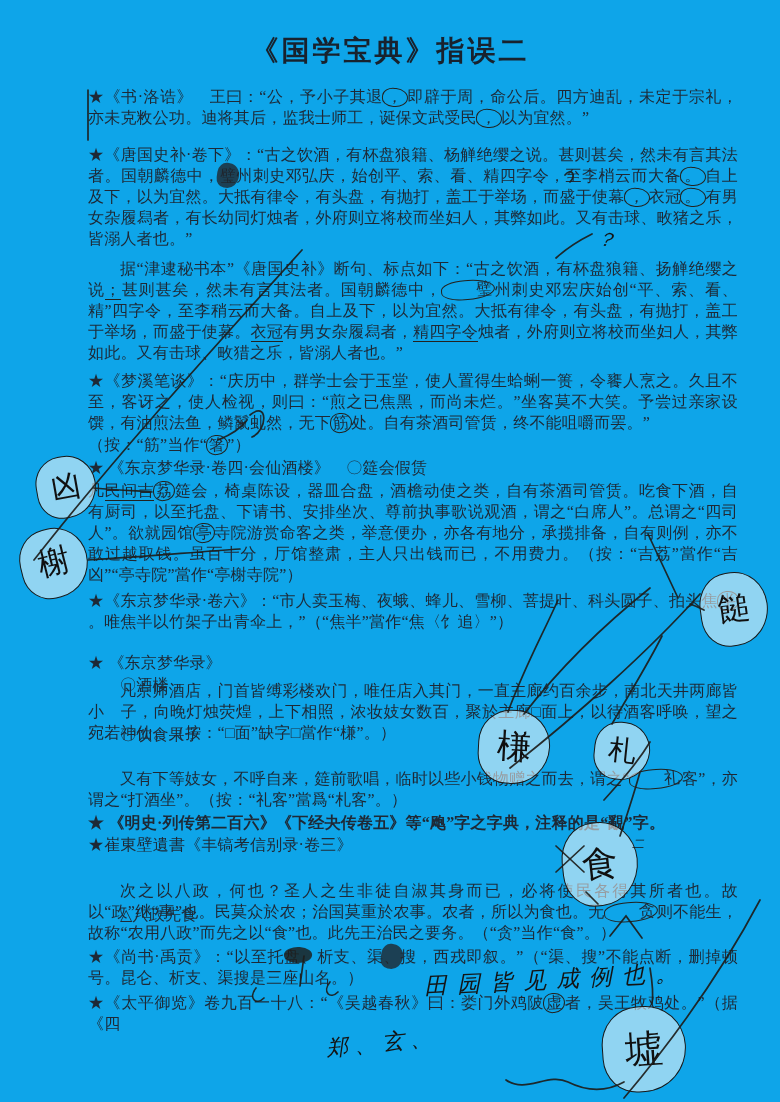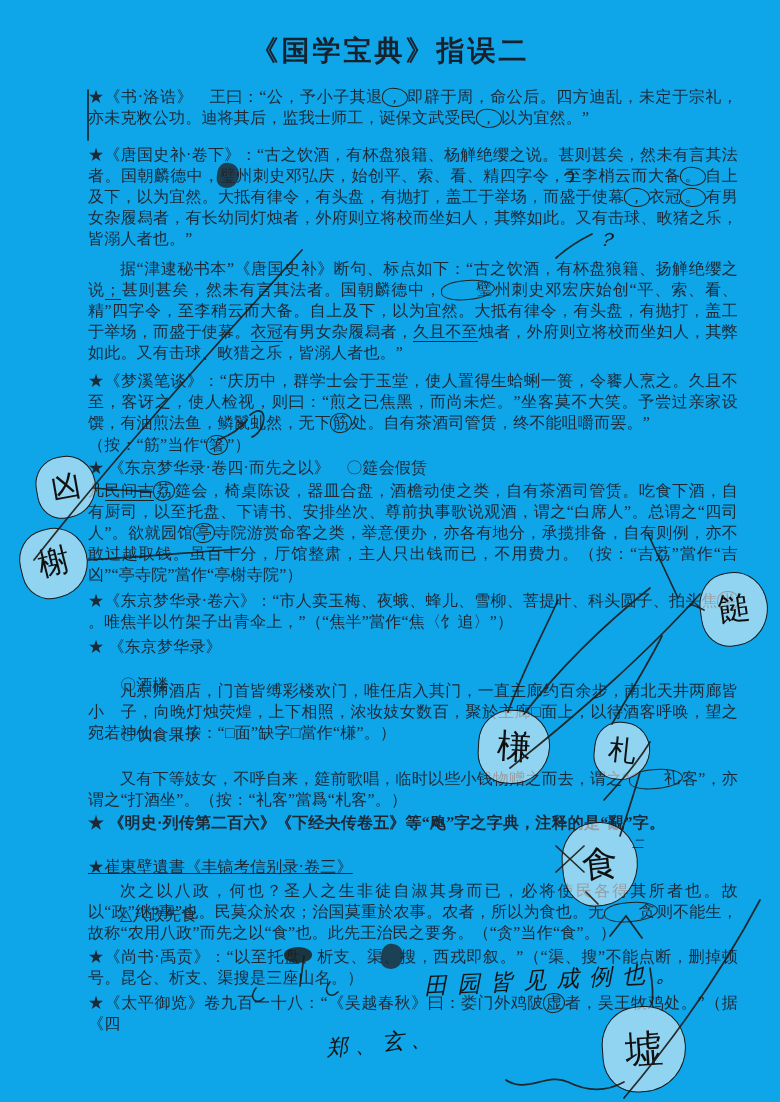--- a/index.html
+++ b/index.html
@@ -71,33 +71,33 @@
 </head>
 <body>
 
 <div class="page">
 
   <h1 class="title">《国学宝典》指误二</h1>
 
   <div id="doc">
       <div class="para" style="top: 86px;"><span>★《书·洛诰》　王曰：“公，予小子其退</span><span class="circ cp">，</span><span>即辟于周，命公后。四方迪乱，未定于宗礼，亦未克敉公功。迪将其后，监我士师工，诞保文武受民</span><span class="circ cp">，</span><span>以为宜然。”</span></div>
       <div class="para" style="top: 144px;"><span>★《唐国史补·卷下》：“古之饮酒，有杯盘狼籍、杨觯绝缨之说。甚则甚矣，然未有言其法者。国朝麟德中，</span><span class="scrib">璧</span><span>州刺史邓弘庆，始创平、索、看、精四字令，至李梢云而大备</span><span class="circ cp">。</span><span>自上及下，以为宜然。大抵有律令，有头盘，有抛打，盖工于举场，而盛于使幕</span><span class="circ cp">，</span><span>衣冠</span><span class="circ cp">。</span><span>有男女杂履舄者，有长幼同灯烛者，外府则立将校而坐妇人，其弊如此。又有击球、畋猪之乐，皆溺人者也。”</span></div>
-      <div class="para indent" style="top: 258px;"><span>据“津逮秘书本”《唐国史补》断句、标点如下：“古之饮酒，有杯盘狼籍、扬觯绝缨之说</span><span class="u">；</span><span>甚则甚矣，然未有言其法者。国朝麟德中，</span><span class="circ">璧</span><span>州刺史邓宏庆始创“平、索、看、精”四字令，至李稍云而大备。自上及下，以为宜然。大抵有律令，有头盘，有抛打，盖工于举场，而盛于使幕。</span><span class="u">衣冠</span><span>有男女杂履舄者，</span><span class="u">久且不至</span><span>烛者，外府则立将校而坐妇人，其弊如此。又有击球、畋猎之乐，皆溺人者也。”</span></div>
+      <div class="para indent" style="top: 258px;"><span>据“津逮秘书本”《唐国史补》断句、标点如下：“古之饮酒，有杯盘狼籍、扬觯绝缨之说</span><span class="u">；</span><span>甚则甚矣，然未有言其法者。国朝麟德中，</span><span class="circ">璧</span><span>州刺史邓宏庆始创“平、索、看、精”四字令，至李稍云而大备。自上及下，以为宜然。大抵有律令，有头盘，有抛打，盖工于举场，而盛于使幕。</span><span class="u">衣冠</span><span>有男女杂履舄者，</span><span class="u">精四字令</span><span>烛者，外府则立将校而坐妇人，其弊如此。又有击球、畋猎之乐，皆溺人者也。”</span></div>
       <div class="para" style="top: 370px;"><span>★《梦溪笔谈》：“庆历中，群学士会于玉堂，使人置得生蛤蜊一篑，令饔人烹之。久且不至，客讶之，使人检视，则曰：“煎之已焦黑，而尚未烂。”坐客莫不大笑。予尝过亲家设馔，有油煎法鱼，鳞鬣虬然，无下</span><span class="circ">筋</span><span>处。自有茶酒司管赁，终不能咀嚼而罢。”</span></div>
       <div class="para" style="top: 434px;"><span>（按：“筋”当作“</span><span class="circ">箸</span><span>”）</span></div>
-      <div class="para" style="top: 457px;"><span>★ 《东京梦华录·卷四·而先之以》　〇筵会假赁</span></div>
+      <div class="para" style="top: 457px;"><span>★ 《东京梦华录·卷四·会仙酒楼》　〇筵会假赁</span></div>
       <div class="para" style="top: 480px;"><span>凡</span><span class="u">民间吉</span><span class="circ">荔</span><span>筵会，椅桌陈设，器皿合盘，酒檐动使之类，自有茶酒司管赁。吃食下酒，自有厨司，以至托盘、下请书、安排坐次、尊前执事歌说观酒，谓之“白席人”。总谓之“四司人”。欲就园馆</span><span class="circ">亭</span><span>寺院游赏命客之类，举意便办，亦各有地分，承揽排备，自有则例，亦不敢过越取钱。虽百十分，厅馆整肃，主人只出钱而已，不用费力。（按：“吉荔”當作“吉凶”“亭寺院”當作“亭榭寺院”）</span></div>
       <div class="para" style="top: 590px;"><span>★《东京梦华录·卷六》：“市人卖玉梅、夜蛾、蜂儿、雪柳、菩提叶、科头圆子、拍头焦</span><span class="circ">半</span><span>。唯焦半以竹架子出青伞上，”（“焦半”當作“焦〈饣追〉”）</span></div>
-      <div class="para" style="top: 636px;"><span>★ 《东京梦华录》</span></div>
+      <div class="para" style="top: 652px;"><span>★ 《东京梦华录》</span></div>
       <div class="para indent" style="top: 674px;"><span>〇酒楼</span></div>
       <div class="para indent" style="top: 680px;"><span>凡京师酒店，门首皆缚彩楼欢门，唯任店入其门，一直主廊约百余步，南北天井两廊皆小　子，向晚灯烛荧煌，上下相照，浓妆妓女数百，聚於主廊□面上，以待酒客呼唤，望之宛若神仙。（按：“□面”缺字□當作“槏”。）</span></div>
       <div class="para indent" style="top: 724px;"><span>〇饮食果子</span></div>
       <div class="para indent" style="top: 768px;"><span>又有下等妓女，不呼自来，筵前歌唱，临时以些小钱物赠之而去，谓之“</span><span class="circ">礼</span><span>客”，亦谓之“打酒坐”。（按：“礼客”當爲“札客”。）</span></div>
       <div class="para" style="top: 812px; font-weight: bold;"><span>★ 《明史·列传第二百六》《下经夬传卷五》等“飑”字之字典，注释的是“覶”字。</span></div>
-      <div class="para" style="top: 856px; text-decoration: underline;"><span>★崔東壁遺書《丰镐考信别录·卷三》</span></div>
+      <div class="para" style="top: 834px;"><span>★崔東壁遺書《丰镐考信别录·卷三》</span></div>
       <div class="para indent" style="top: 904px;"><span>△八政先食</span></div>
       <div class="para indent" style="top: 880px;"><span>次之以八政，何也？圣人之生非徒自淑其身而已，必将使民各得其所者也。故以“政”继“事”也。民莫众於农；治国莫重於农事。农者，所以为食也。无</span><span class="circ">贪</span><span>则不能生，故称“农用八政”而先之以“食”也。此先王治民之要务。（“贪”当作“食”。）</span></div>
       <div class="para" style="top: 946px;"><span>★《尚书·禹贡》：“以至托盘、析支、渠</span><span class="scrib">、</span><span>搜，西戎即叙。”（“渠、搜”不能点断，删掉顿号。昆仑、析支、渠搜是三座山名。）</span></div>
       <div class="para" style="top: 992px;"><span>★《太平御览》卷九百一十八：“《吴越春秋》曰：娄门外鸡陂</span><span class="circ">虚</span><span>者，吴王牧鸡处。”（据《四</span></div>
     </div>
 
   <div id="notes">
       <div class="mnote" style="left: 36px; top: 456px; width: 58px; height: 60px; font-size: 30px; border-radius: 48% 52% 56% 44%; transform: rotate(-10deg);">凶</div>
       <div class="mnote" style="left: 20px; top: 528px; width: 66px; height: 68px; font-size: 32px; border-radius: 48% 52% 56% 44%; transform: rotate(-14deg);">榭</div>
       <div class="mnote" style="left: 700px; top: 572px; width: 66px; height: 72px; font-size: 32px; border-radius: 48% 52% 56% 44%; transform: rotate(-8deg);">䭔</div>

